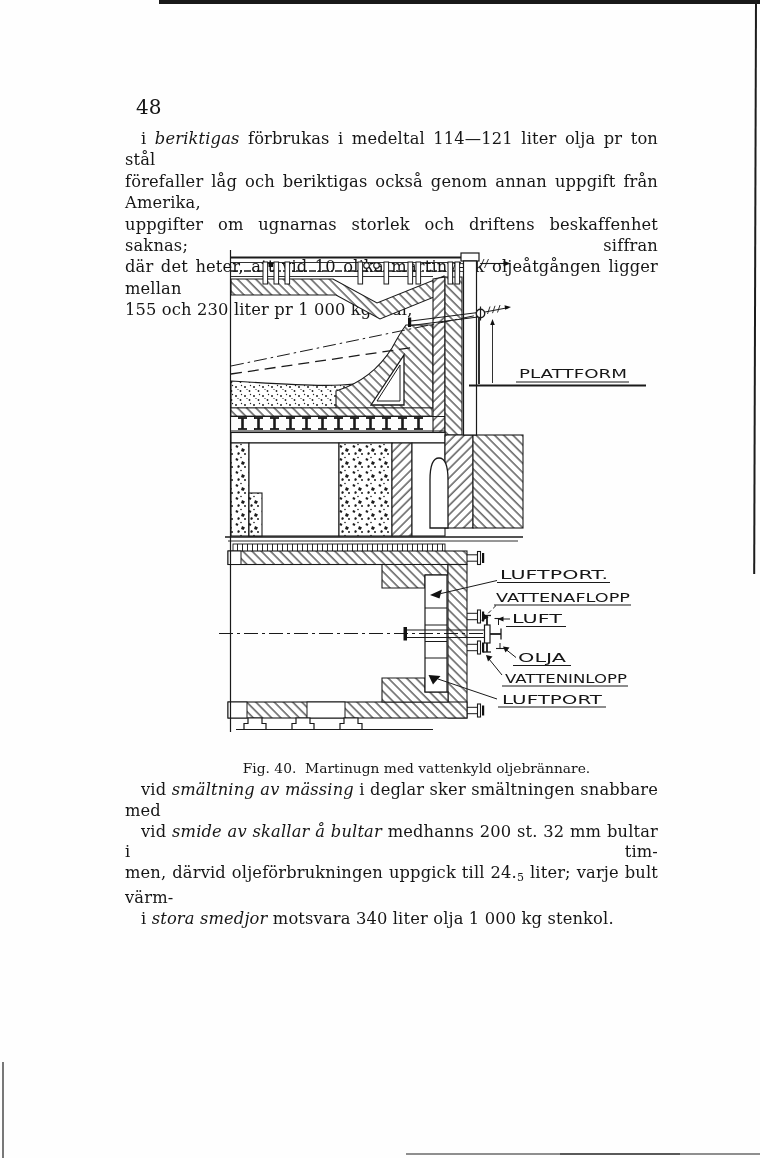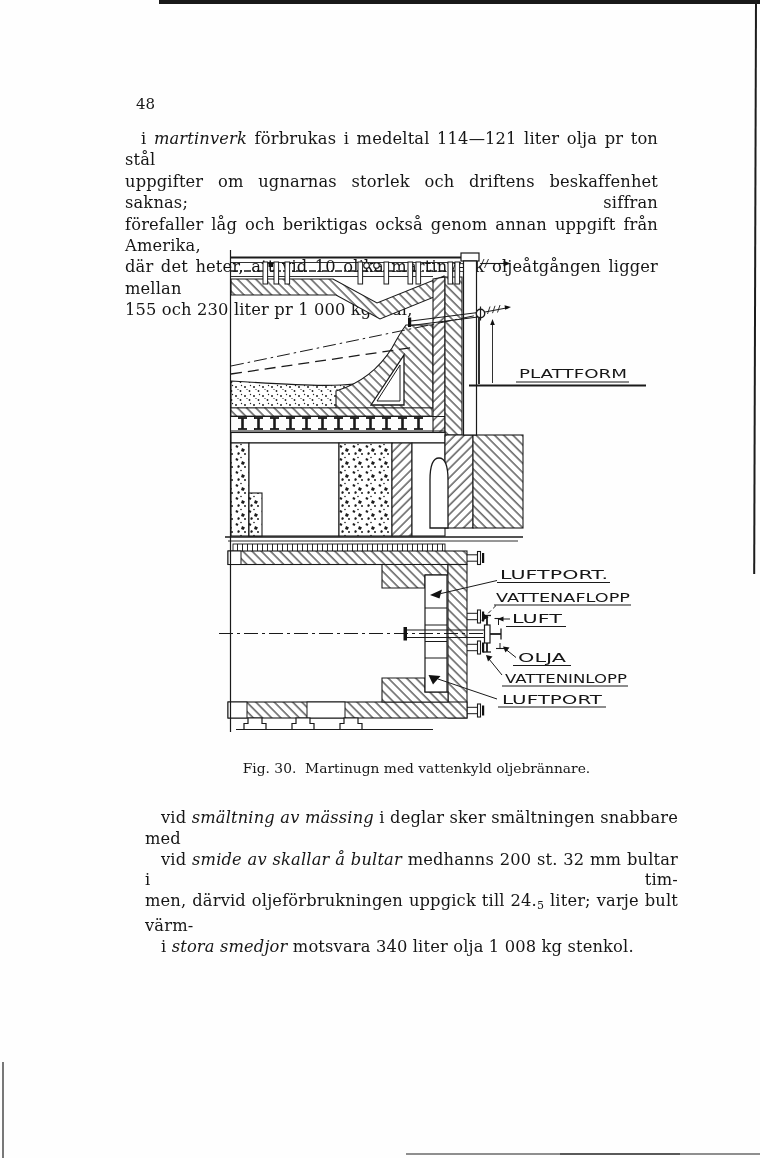--- a/index.html
+++ b/index.html
@@ -6,24 +6,24 @@
   body{width:760px;height:1158px;position:relative;background:#fefefe;overflow:hidden;
        font-family:"DejaVu Serif", serif;color:#161616;}
   .abs{position:absolute;}
   
   .scan-top{left:159px;top:0;width:601px;height:4px;background:#191919;}
   .scan-right{left:754.5px;top:0;width:2.3px;height:574px;background:#1c1c1c;transform:rotate(.18deg);transform-origin:top left;}
   .scan-bottom{left:406px;top:1153px;width:354px;height:2px;background:#8f8f8f;}
   .scan-bottom-dark{left:560px;top:1152.5px;width:120px;height:2.2px;background:#5a5a5a;}
   .scan-left{left:2px;top:1062px;width:1.6px;height:96px;background:#787878;}
   
-  .pagenum{left:136px;top:95px;font-size:15px;}
+  .pagenum{left:136px;top:95px;font-size:20px;}
   .para{left:125px;width:533px;font-size:16.3px;letter-spacing:.15px;}
   .p1{top:128px;}
-  .p2{top:808px;margin-left:20px;}
+  .p2{top:780px;}
   .p1 .tline{line-height:21.4px;}
   .p2 .tline{line-height:20.8px;}
   .tline{text-align:justify;text-align-last:justify;white-space:normal;}
   .tline.end{text-align-last:left;}
   .tline.ind{text-indent:16px;}
   .it{font-style:italic;}
   .sm{font-size:11px;vertical-align:-2.5px;}
   .caption{left:150px;top:760px;width:533px;text-align:center;font-size:13.8px;white-space:pre-wrap;}
   .figwrap{left:215px;top:240px;width:445px;height:498px;}
   svg text{font-family:"DejaVu Sans", sans-serif;font-size:12px;fill:#161616;}
@@ -33,23 +33,23 @@
 
 <div class="abs scan-top"></div>
 <div class="abs scan-right"></div>
 <div class="abs scan-bottom"></div>
 <div class="abs scan-bottom-dark"></div>
 <div class="abs scan-left"></div>
 
 <div class="abs pagenum">48</div>
 
 <div class="abs para p1">
-    <div class="tline ind"><span>i </span><span class="it">martinverk</span><span> förbrukas i medeltal 114—121 liter olja pr ton stål</span></div>
+    <div class="tline ind"><span>i </span><span class="it">beriktigas</span><span> förbrukas i medeltal 114—121 liter olja pr ton stål</span></div>
+    <div class="tline"><span>förefaller låg och beriktigas också genom annan uppgift från Amerika,</span></div>
     <div class="tline"><span>uppgifter om ugnarnas storlek och driftens beskaffenhet saknas; siffran</span></div>
-    <div class="tline"><span>förefaller låg och beriktigas också genom annan uppgift från Amerika,</span></div>
     <div class="tline"><span>där det heter, att vid 10 olika martinverk oljeåtgången ligger mellan</span></div>
     <div class="tline end"><span>155 och 230 liter pr 1 000 kg stål,</span></div>
   </div>
 
 <div class="abs figwrap">
 <svg width="445" height="498" viewBox="215 252 445 498" xmlns="http://www.w3.org/2000/svg">
   <defs>
     <pattern id="pH1" patternUnits="userSpaceOnUse" width="6.5" height="6.5" patternTransform="rotate(-45)">
       <rect width="6.5" height="6.5" fill="#fff"></rect>
           <line x1="1" y1="0" x2="1" y2="6.5" stroke="#242424" stroke-width="1.1"></line>
@@ -264,20 +264,20 @@
   <text x="519" y="390" textLength="108" lengthAdjust="spacingAndGlyphs">PLATTFORM</text>
   <text x="500" y="591" textLength="108" lengthAdjust="spacingAndGlyphs">LUFTPORT.</text>
   <text x="496" y="613.5" textLength="134" lengthAdjust="spacingAndGlyphs">VATTENAFLOPP</text>
   <text x="512" y="635" textLength="50" lengthAdjust="spacingAndGlyphs">LUFT</text>
   <text x="518" y="674" textLength="48" lengthAdjust="spacingAndGlyphs">OLJA</text>
   <text x="505" y="694.5" textLength="122" lengthAdjust="spacingAndGlyphs">VATTENINLOPP</text>
   <text x="502" y="715.5" textLength="100" lengthAdjust="spacingAndGlyphs">LUFTPORT</text>
 </svg>
 </div>
 
-<div class="abs caption">Fig. 30.  Martinugn med vattenkyld oljebrännare.</div>
+<div class="abs caption">Fig. 40.  Martinugn med vattenkyld oljebrännare.</div>
 
 <div class="abs para p2">
     <div class="tline ind"><span>vid </span><span class="it">smältning av mässing</span><span> i deglar sker smältningen snabbare med</span></div>
     <div class="tline ind"><span>vid </span><span class="it">smide av skallar å bultar</span><span> medhanns 200 st. 32 mm bultar i tim-</span></div>
     <div class="tline"><span>men, därvid oljeförbrukningen uppgick till 24.</span><span class="sm">5</span><span> liter; varje bult värm-</span></div>
-    <div class="tline ind end"><span>i </span><span class="it">stora smedjor</span><span> motsvara 340 liter olja 1 008 kg stenkol.</span></div>
+    <div class="tline ind end"><span>i </span><span class="it">stora smedjor</span><span> motsvara 340 liter olja 1 000 kg stenkol.</span></div>
   </div>
 
 </body></html>

